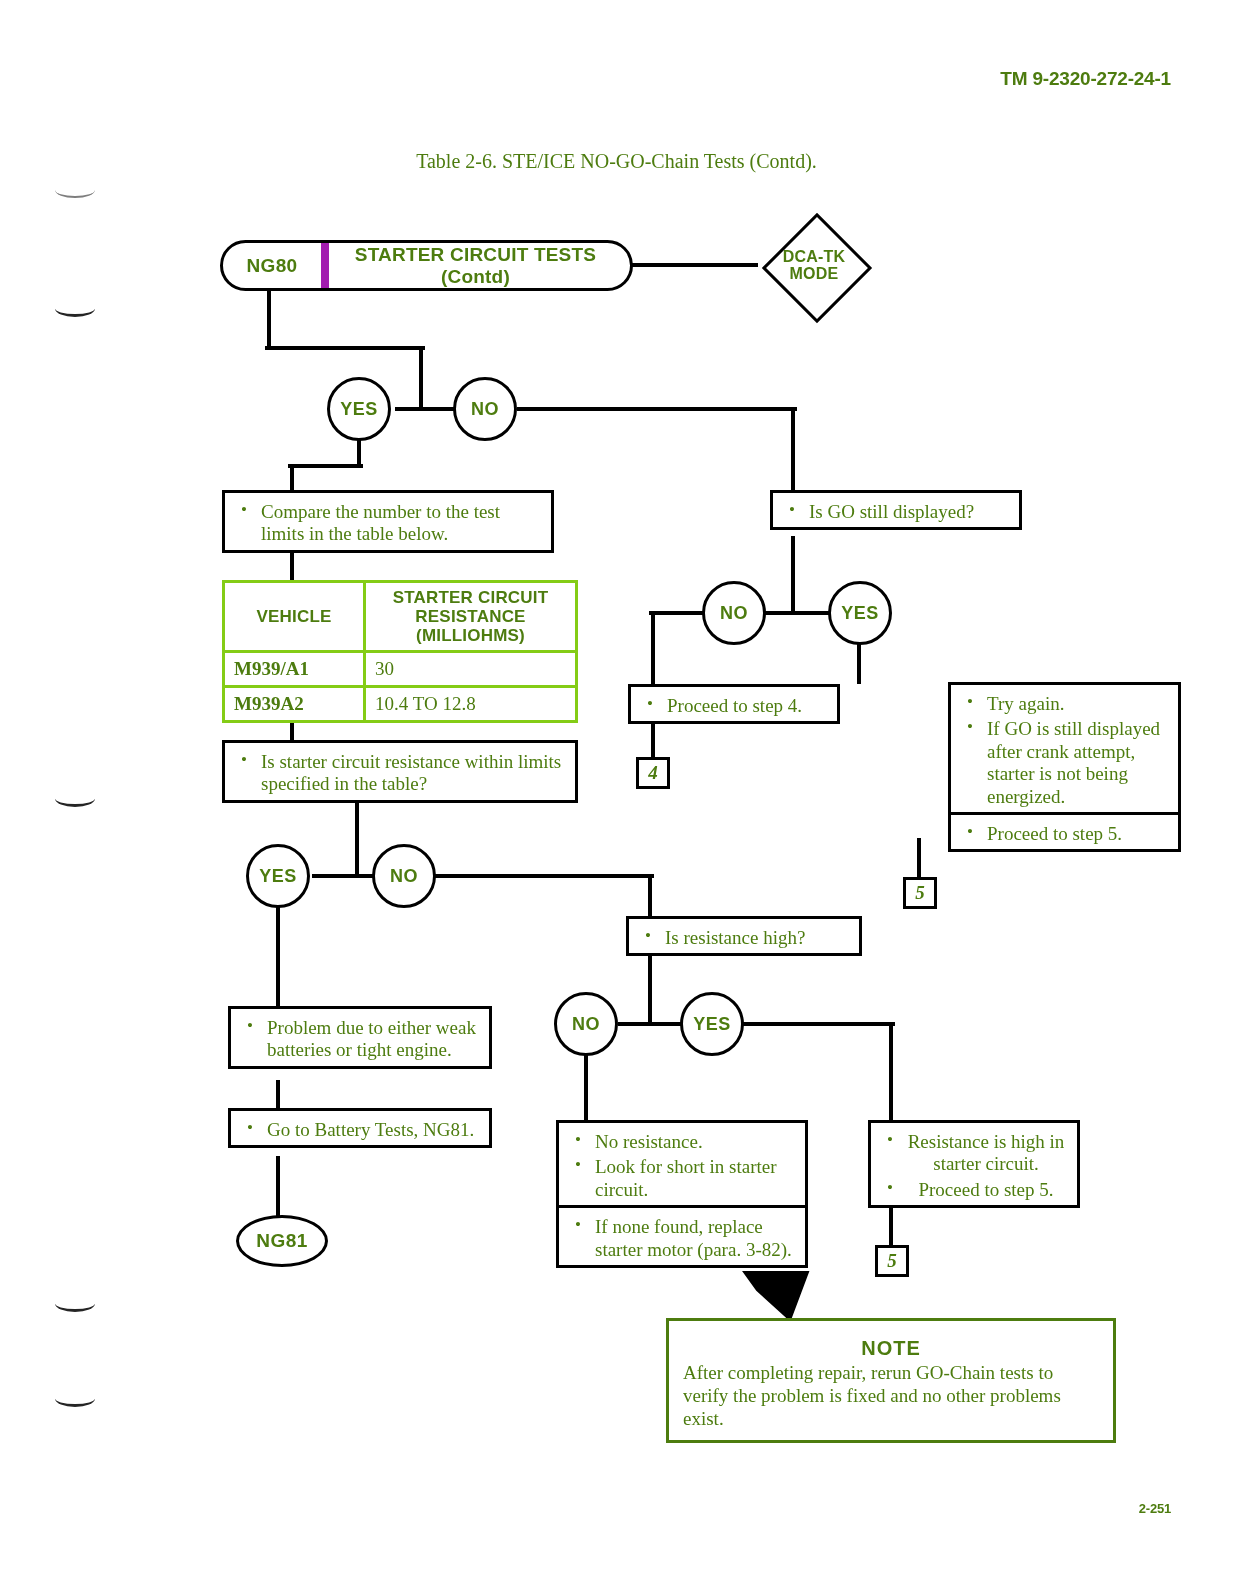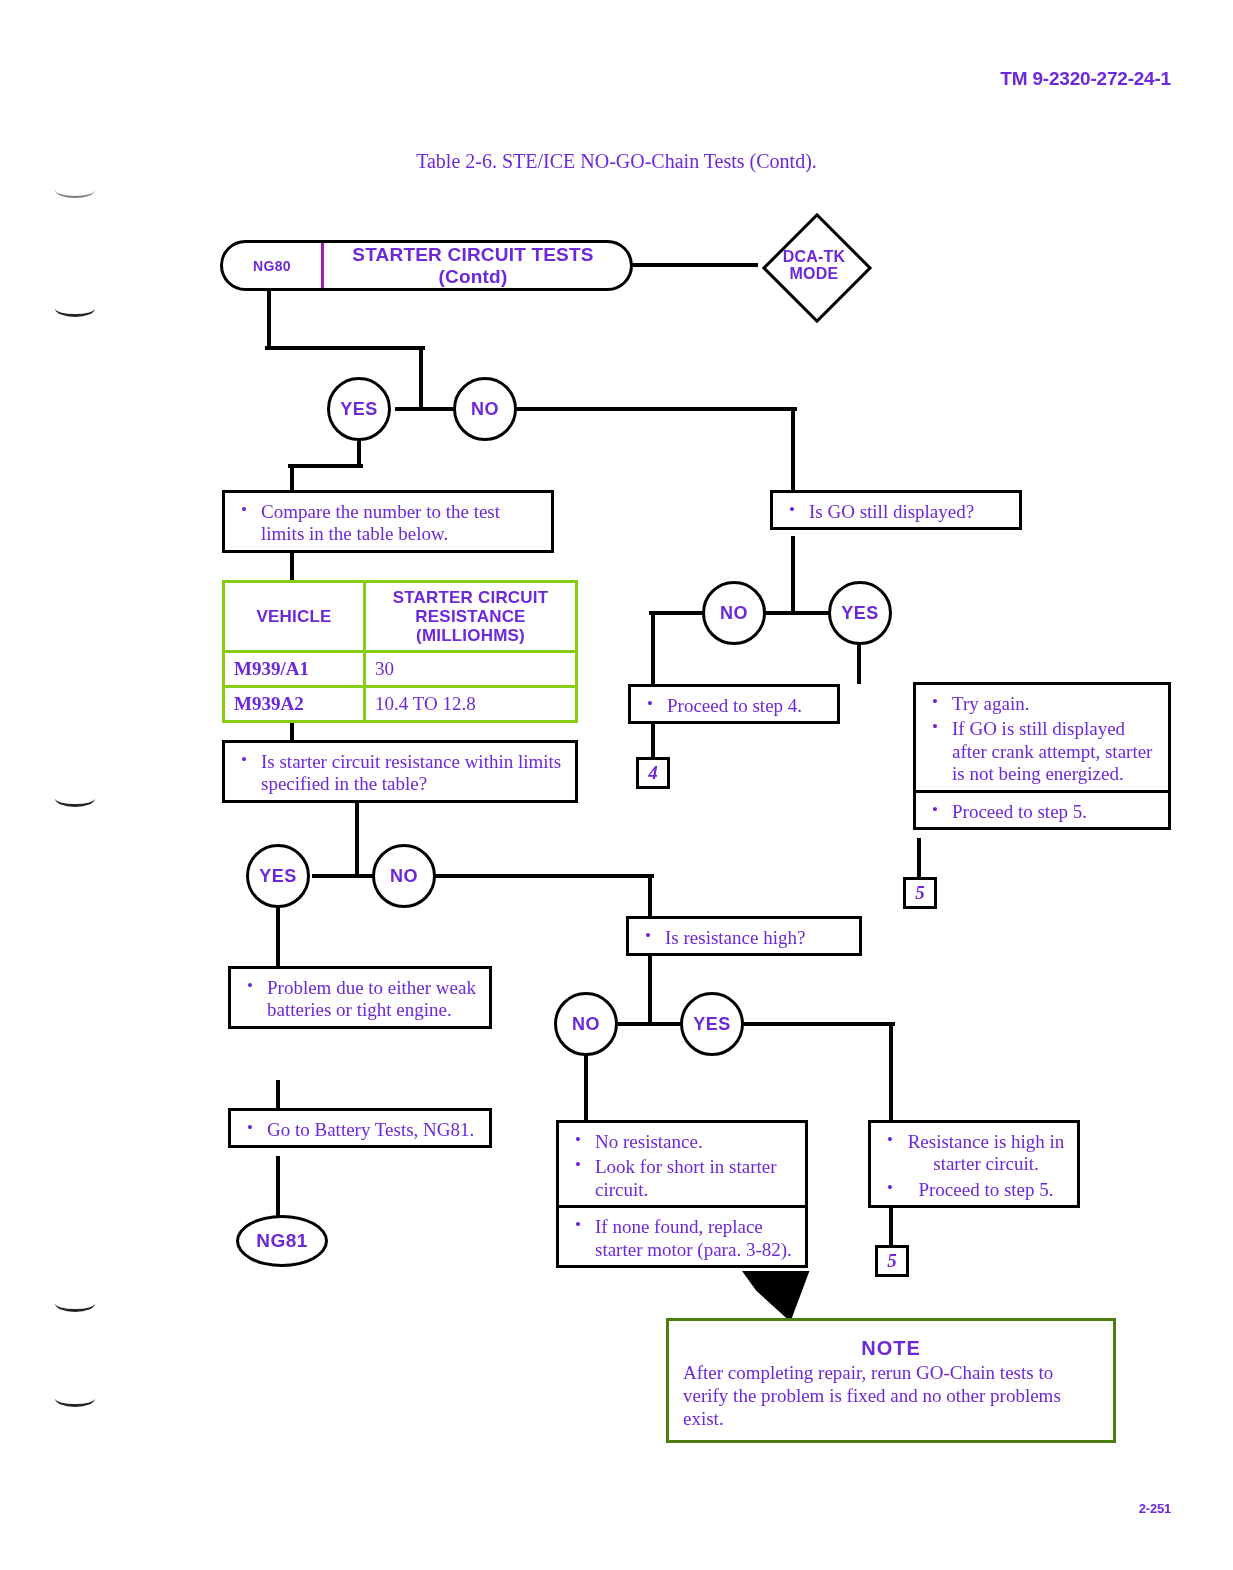--- a/index.html
+++ b/index.html
@@ -7,21 +7,21 @@
     padding: 0;
     background: #ffffff;
   }
   #page {
     position: relative;
     width: 1233px;
     height: 1570px;
     background: #ffffff;
     overflow: hidden;
     font-family: "Liberation Serif", serif;
-    color: #6d28d9;
+    color: #4d7c0f;
   }
 
   
   .tm-header {
     position: absolute;
     top: 68px;
     right: 62px;
     font-family: "Liberation Sans", sans-serif;
     font-weight: bold;
     font-size: 19px;
@@ -77,28 +77,28 @@
   .stadium {
     border: 3px solid #000;
     border-radius: 40px;
     background: #fff;
     display: flex;
     align-items: center;
   }
   .stadium .cap {
     width: 98px;
     height: 100%;
-    border-right: 3px solid #a21caf;
+    border-right: 8px solid #a21caf;
     border-radius: 40px 0 0 40px;
     display: flex;
     align-items: center;
     justify-content: center;
     font-family: "Liberation Sans", sans-serif;
     font-weight: bold;
-    font-size: 14px;
+    font-size: 19px;
     letter-spacing: 0.3px;
   }
   .stadium .bar-label {
     flex: 1;
     text-align: center;
     font-family: "Liberation Sans", sans-serif;
     font-weight: bold;
     font-size: 19px;
     letter-spacing: 0.2px;
     padding-right: 8px;
@@ -374,21 +374,21 @@
     <div class="cell">
       <ul class="blist">
         <li>Is starter circuit resistance within limits specified in the table?</li>
       </ul>
     </div>
   </div>
 
   <div class="node circle" style="left:246px; top:844px; width:64px; height:64px;">YES</div>
   <div class="node circle" style="left:372px; top:844px; width:64px; height:64px;">NO</div>
 
-  <div class="node box" style="left:228px; top:966px; width:264px;">
+  <div class="node box" style="left:228px; top:1006px; width:264px;">
     <div class="cell">
       <ul class="blist">
         <li>Problem due to either weak batteries or tight engine.</li>
       </ul>
     </div>
   </div>
 
   <div class="node box" style="left:228px; top:1108px; width:264px;">
     <div class="cell">
       <ul class="blist">
@@ -413,21 +413,21 @@
   <div class="node box" style="left:628px; top:684px; width:212px;">
     <div class="cell">
       <ul class="blist">
         <li>Proceed to step 4.</li>
       </ul>
     </div>
   </div>
 
   <div class="node connector" style="left:636px; top:757px; width:34px; height:32px;">4</div>
 
-  <div class="node box" style="left:913px; top:682px; width:258px;">
+  <div class="node box" style="left:948px; top:682px; width:233px;">
     <div class="cell">
       <ul class="blist">
         <li>Try again.</li>
         <li>If GO is still displayed after crank attempt, starter is not being energized.</li>
       </ul>
     </div>
     <div class="cell">
       <ul class="blist">
         <li>Proceed to step 5.</li>
       </ul>

